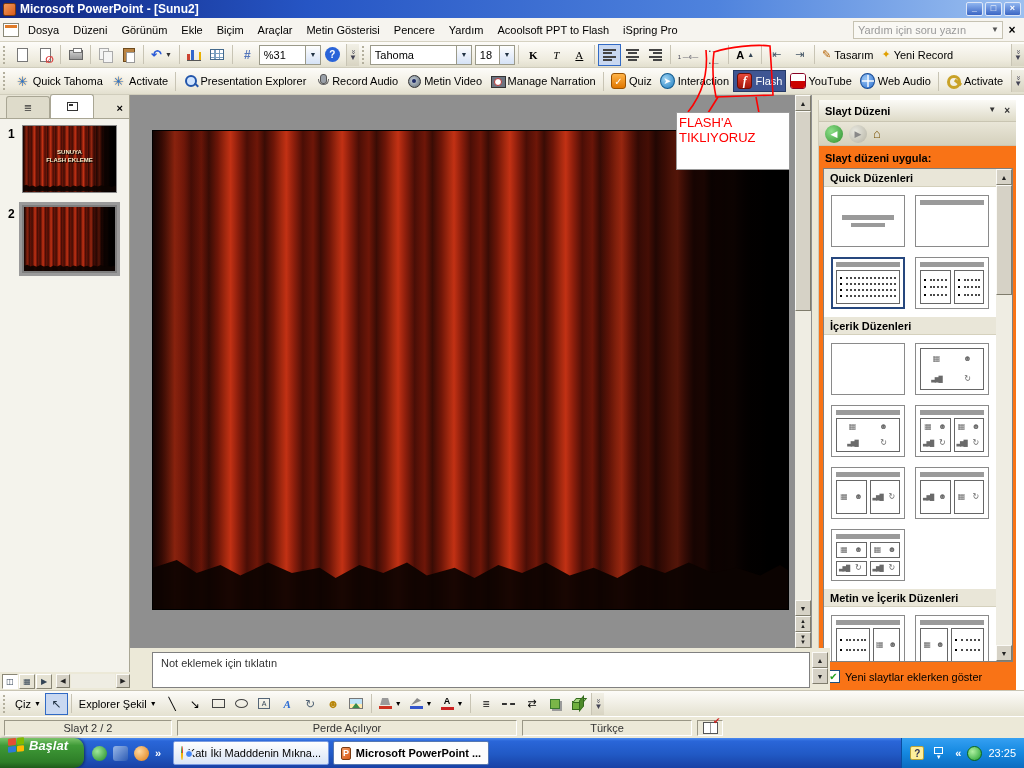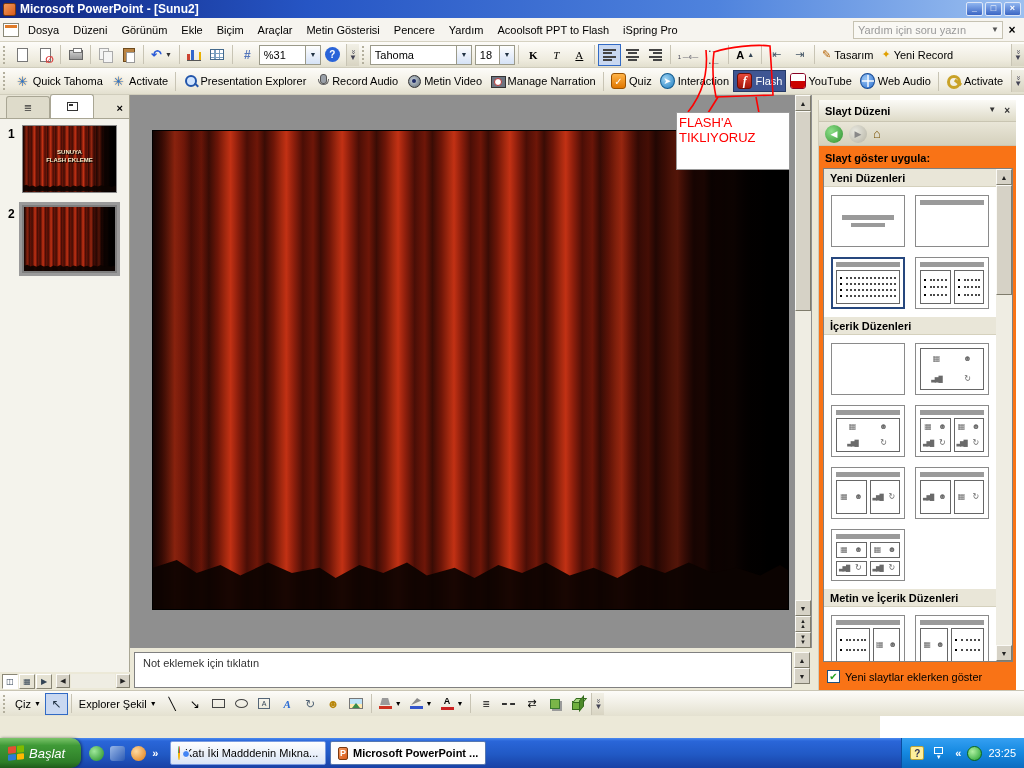--- a/index.html
+++ b/index.html
@@ -127,21 +127,21 @@
 .bl::before{content:'';position:absolute;left:-6px;top:-2px;width:2px;height:2px;background:#000}
 .ig{flex:1;border:1px solid #666;display:grid;grid-template-columns:1fr 1fr;place-items:center;font-size:8px;color:#6a6a6a;line-height:1;min-height:0}
 .ig .ch{font-size:6px;letter-spacing:-1px}
 .row2{flex:1;display:flex;gap:3px;min-height:0}
 .row2>*{flex:1}
 .tp-scroll{position:absolute;right:0;top:0;width:16px;height:100%;display:flex;flex-direction:column}
 .tp-check{position:absolute;left:8px;top:570px;display:flex;align-items:center;gap:5px}
 .checkbox{width:13px;height:13px;background:#fff;border:1px solid #1c5180;display:flex;align-items:center;justify-content:center;color:#21a121;font-size:10px;font-weight:bold}
 
 
-.notes{position:absolute;left:130px;top:648px;width:682px;height:42px;background:#ece9d8}
+.notes{position:absolute;left:148px;top:648px;width:682px;height:42px;background:#ece9d8}
 .notes-box{position:absolute;left:4px;top:4px;right:20px;bottom:2px;background:#fff;border:1px solid #808080;padding:4px 8px;color:#333}
 .notes-scroll{position:absolute;right:2px;top:4px;width:16px;display:flex;flex-direction:column}
 
 
 .viewrow{position:absolute;left:0;top:672px;width:130px;height:18px;background:#ece9d8;display:flex;align-items:center;gap:1px;padding-left:2px}
 .vbtn{width:16px;height:15px;background:#e6e3d4;border:1px solid;border-color:#fff #8a8776 #8a8776 #fff;display:flex;align-items:center;justify-content:center;font-size:8px;color:#345}
 .vbtn.pressed{background:#fff;border-color:#8a8776 #fff #fff #8a8776}
 
 
 .drawbar{position:absolute;left:0;top:690px;width:1024px;height:26px;background:linear-gradient(180deg,#fdfcf9,#e4e1d0);border-top:1px solid #c9c5b4;display:flex;align-items:center}
@@ -159,21 +159,21 @@
 
 
 .statusbar{position:absolute;left:0;top:716px;width:1024px;height:22px;background:#ece9d8;border-top:1px solid #fff}
 .sbox{position:absolute;top:3px;height:16px;border:1px solid;border-color:#9a9786 #fff #fff #9a9786;display:flex;align-items:center;justify-content:center;color:#333}
 .ic-book{width:15px;height:12px;background:#fff;border:1px solid #555;position:relative}
 .ic-book::before{content:'';position:absolute;left:6px;top:0;width:1px;height:100%;background:#999}
 .ic-book::after{content:'✔';position:absolute;right:-4px;top:-7px;color:#c22;font-size:9px}
 
 
 .taskbar{position:absolute;left:0;top:738px;width:1024px;height:30px;background:linear-gradient(180deg,#4a8af0 0%,#2a66d9 10%,#2159c4 55%,#1941a5 100%);display:flex;align-items:center}
-.startbtn{height:30px;padding:0 16px 0 8px;display:flex;align-items:center;gap:5px;color:#fff;font-weight:normal;font-style:italic;font-size:13px;background:linear-gradient(180deg,#7bc46a 0%,#3f9a37 25%,#2e7e28 80%,#1e5c1a 100%);border-radius:0 10px 10px 0;box-shadow:1px 0 3px rgba(0,0,0,.5)}
+.startbtn{height:30px;padding:0 16px 0 8px;display:flex;gap:5px;color:#fff;font-weight:bold;font-style:italic;font-size:13px;background:linear-gradient(180deg,#7bc46a 0%,#3f9a37 25%,#2e7e28 80%,#1e5c1a 100%);border-radius:0 10px 10px 0;box-shadow:1px 0 3px rgba(0,0,0,.5)}
 .flag{width:16px;height:14px;display:grid;grid-template-columns:1fr 1fr;gap:1px;transform:skewY(-6deg)}
 .flag i{border-radius:1px}
 .ql{display:flex;align-items:center;gap:6px;padding:0 8px;color:#fff}
 .qlic{width:15px;height:15px;border-radius:50%}
 .tkbtn{height:24px;margin-left:4px;display:flex;align-items:center;gap:5px;padding:0 7px;background:linear-gradient(180deg,#fefefe,#d9e5f6);border:1px solid #7b9ce0;border-radius:2px;color:#000;width:156px;overflow:hidden;white-space:nowrap}
 .tkbtn.active{background:#fdfdfd;border-color:#5577b0;font-weight:bold}
 .chrome-ic{width:14px;height:14px;border-radius:50%;background:conic-gradient(#e33b2e 0 33%,#f3b300 33% 66%,#53a93f 66% 100%);position:relative}
 .chrome-ic::after{content:'';position:absolute;left:4px;top:4px;width:6px;height:6px;border-radius:50%;background:#4285f4;border:1px solid #fff}
 .ppt-ic{width:13px;height:13px;background:linear-gradient(135deg,#f2995c,#d95b1a);border:1px solid #7a3a10;border-radius:2px;color:#fff;font-size:9px;font-weight:bold;display:flex;align-items:center;justify-content:center}
 .tray{margin-left:auto;height:30px;display:flex;align-items:center;gap:6px;padding:0 8px;background:linear-gradient(180deg,#35a0f2 0%,#1488e0 50%,#0c6cc0 100%);border-left:1px solid #0a4da0;color:#fff}
@@ -457,25 +457,25 @@
       <span class="sp">
         <span style="font-size:8px">▼</span>
         <span>×</span>
       </span>
     </div>
     <div class="tp-nav">
       <span class="nav-circle" style="background:radial-gradient(circle at 35% 35%,#8ee08a,#2c8f2c)">◀</span>
       <span class="nav-circle" style="background:radial-gradient(circle at 35% 35%,#e8e8e0,#b5b2a2);color:#888">▶</span>
       <span style="font-size:13px;color:#7a5200">⌂</span>
     </div>
-    <div class="tp-label">Slayt göster uygula:</div>
+    <div class="tp-label">Slayt düzeni uygula:</div>
 
     <div class="tp-list">
       <div class="tp-list-inner">
-        <div class="tp-sec">Yeni Düzenleri</div>
+        <div class="tp-sec">Quick Düzenleri</div>
         <div class="lt-grid">
           <div class="lt">
               <div style="height:12px"></div>
               <div class="tbar" style="width:80%;align-self:center"></div>
               <div class="tbar" style="width:52%;align-self:center;height:4px"></div>
               <div style="flex:1"></div>
             </div>
           <div class="lt">
               <div class="tbar"></div>
               <div style="flex:1"></div>
@@ -736,20 +736,28 @@
       </span>
     <span class="tbtn">
         <span class="ic-cube"></span>
       </span>
     <span class="chev" style="margin-left:2px">
         <span class="rot90">»</span>
         <span>▼</span>
       </span>
   </div>
 
+  <div class="statusbar">
+    <span class="sbox" style="left:4px;width:168px">Slayt 2 / 2</span>
+    <span class="sbox" style="left:177px;width:340px">Perde Açılıyor</span>
+    <span class="sbox" style="left:522px;width:170px">Türkçe</span>
+    <span class="sbox" style="left:697px;width:26px">
+        <span class="ic-book"></span>
+      </span>
+  </div>
 
   <div class="taskbar">
     <span class="startbtn">
       <span class="flag">
           <i style="background:#e34f33"></i>
           <i style="background:#7fba00"></i>
           <i style="background:#2d7bd6"></i>
           <i style="background:#ffb900"></i>
         </span>
       <span>Başlat</span>

